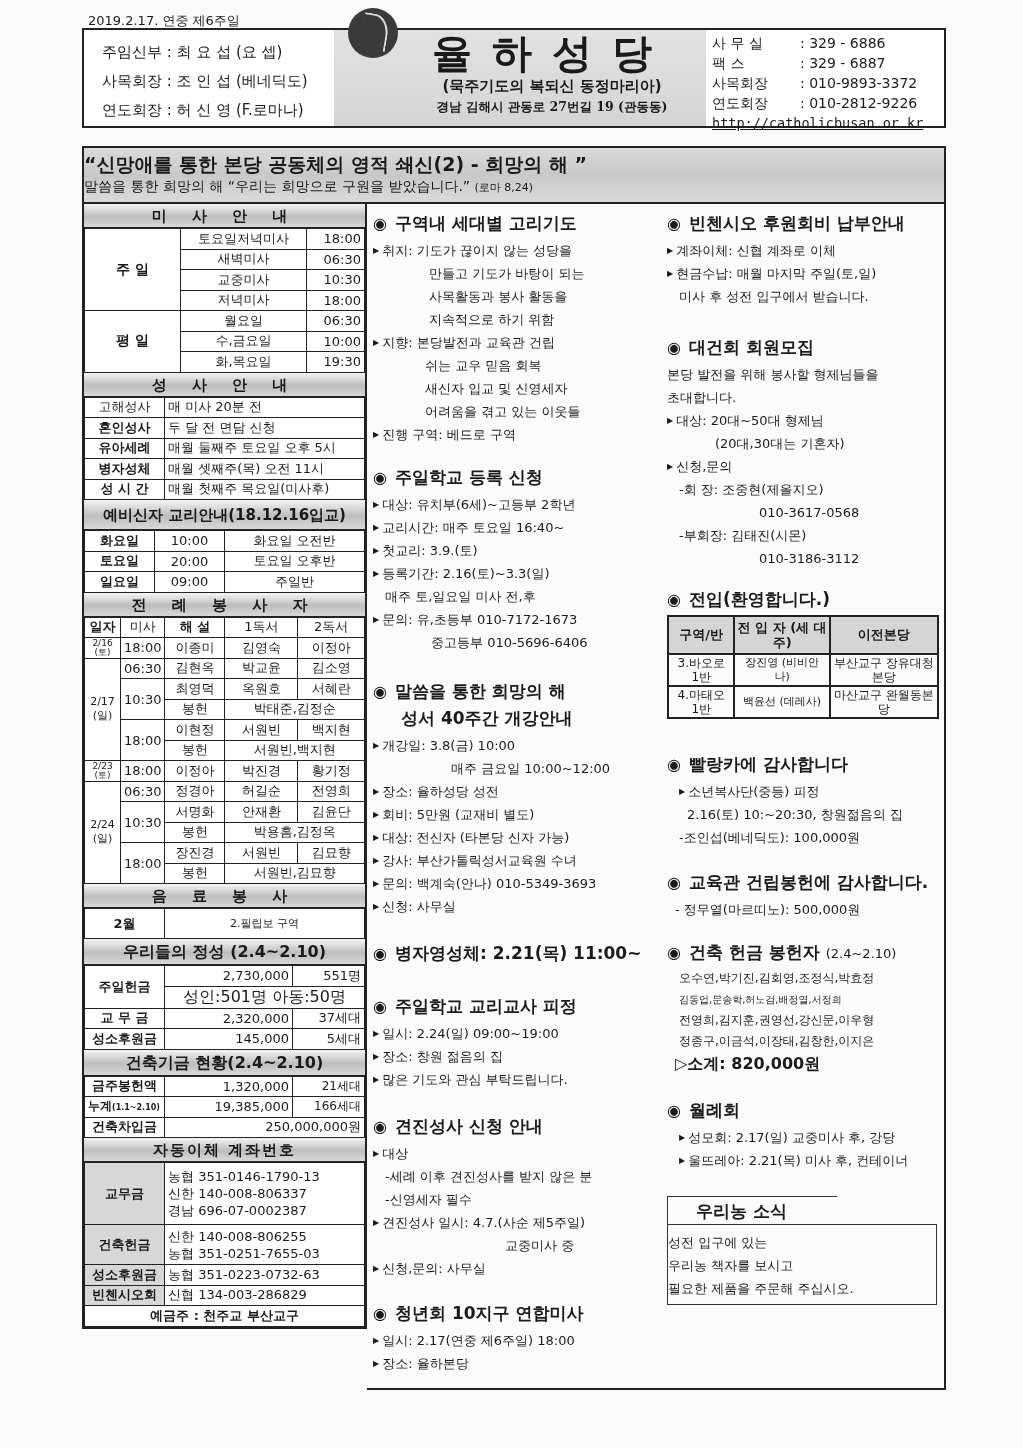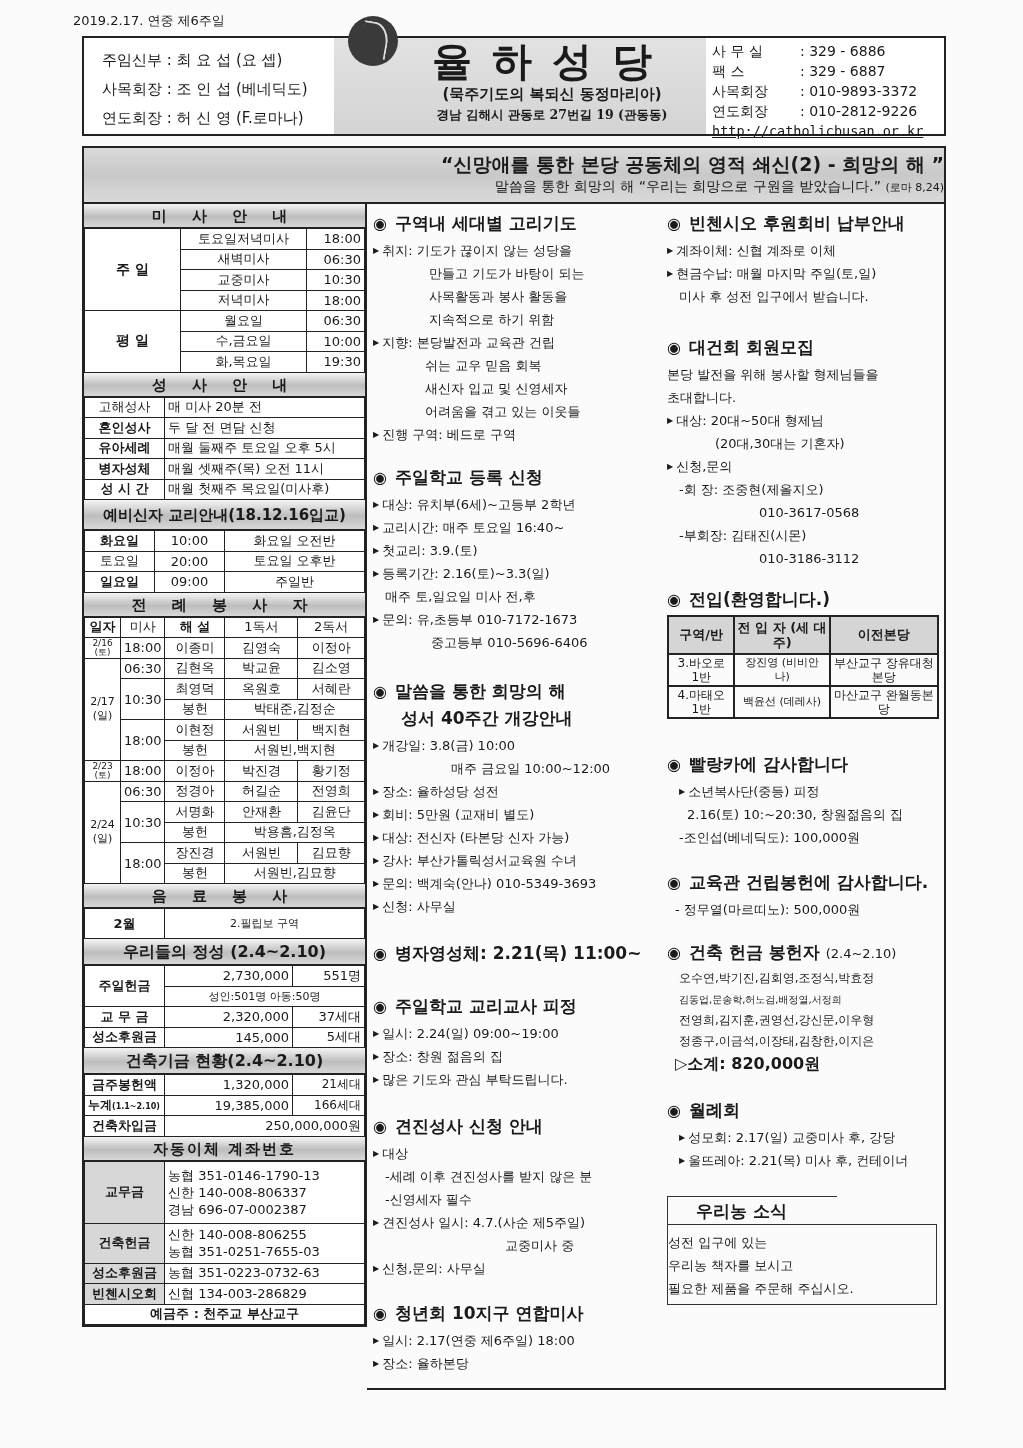--- a/index.html
+++ b/index.html
@@ -1,31 +1,31 @@
 <!DOCTYPE html>
 <html><head>
 <meta charset="utf-8">
 <style>
 *{box-sizing:border-box;margin:0;padding:0}
 body{width:1023px;height:1448px;background:#fbfbfb;font-family:"DejaVu Sans","Liberation Sans",sans-serif;color:#1a1a1a;position:relative;overflow:hidden}
-.date{position:absolute;left:73px;top:12px;font-size:13px}
-.header{position:absolute;left:82px;top:36px;width:864px;height:100px;border:2px solid #222;display:flex;background:#fff}
+.date{position:absolute;left:88px;top:12px;font-size:13px}
+.header{position:absolute;left:82px;top:28px;width:864px;height:100px;border:2px solid #222;display:flex;background:#fff}
 .hdr-left{width:250px;padding:8px 0 0 18px;font-size:15px;line-height:29px;border-right:0}
 .hdr-mid{width:372px;background:linear-gradient(#e2e2e2,#d4d4d4);display:flex;position:relative}
 .logo{width:50px;height:50px;border-radius:50%;background:#3a3a3a;margin-left:14px;margin-top:-22px;position:relative;overflow:hidden}
 .logo:after{content:"";position:absolute;left:14px;top:6px;width:24px;height:34px;border:2px solid #ddd;border-left:none;border-bottom:none;border-radius:0 60% 0 0;transform:rotate(10deg)}
 .mid-text{flex:1;text-align:center}
 .church-name{font-size:40px;font-weight:bold;letter-spacing:20px;line-height:46px;font-family:"DejaVu Serif",serif}
 .patron{font-size:15px;font-weight:bold;line-height:20px}
 .addr{font-size:12.5px;font-weight:bold;line-height:22px;font-family:"DejaVu Serif",serif}
 .hdr-right{flex:1;padding:3px 0 0 6px;font-size:14px;line-height:20px;background:#fff}
 .hdr-right .row{display:flex}
 .hdr-right .lbl{width:88px}
 .url{font-family:"DejaVu Sans Mono","Liberation Mono",monospace;font-size:13.5px;text-decoration:underline}
-.banner{position:absolute;left:82px;top:146px;width:864px;height:58px;border:2px solid #222;background:linear-gradient(#dadada,#c8c8c8,#dadada);text-align:right}
+.banner{position:absolute;left:82px;top:146px;width:864px;height:58px;border:2px solid #222;background:linear-gradient(#dadada,#c8c8c8,#dadada);text-align:left}
 .banner .t1{font-size:19px;font-weight:bold;margin-top:4px;letter-spacing:0px}
 .banner .t2{font-size:14px;margin-top:0}
 .banner .t2 small{font-size:11px}
 .colL{position:absolute;left:82px;top:204px;width:285px;border:2px solid #222;border-top:none;background:#fff}
 .secH{background:linear-gradient(#f4f4f4,#bdbdbd 55%,#d8d8d8);text-align:center;font-weight:bold;font-size:15px;height:24px;line-height:24px;border-bottom:1px solid #222;letter-spacing:10px}
 table{border-collapse:collapse;width:100%}
 td{border:1px solid #222;font-size:13px;height:20.5px;padding:0 3px}
 .c{text-align:center}.r{text-align:right}
 .gray{background:#d7d7d7}
 .colM{position:absolute;left:367px;top:204px;width:290px;height:1186px;border-bottom:2px solid #222;padding:6px 0 0 6px}
@@ -151,21 +151,21 @@
     </table>
  <div class="secH" style="letter-spacing:0;height:30px;line-height:30px">예비신자 교리안내(18.12.16입교)</div>
  <table>
   <tbody>
         <tr>
           <td class="c" style="width:70px;font-weight:bold">화요일</td>
           <td class="c">10:00</td>
           <td class="c">화요일 오전반</td>
         </tr>
   <tr>
-          <td class="c" style="font-weight:normal">토요일</td>
+          <td class="c" style="font-weight:bold">토요일</td>
           <td class="c">20:00</td>
           <td class="c">토요일 오후반</td>
         </tr>
   <tr>
           <td class="c" style="font-weight:bold">일요일</td>
           <td class="c">09:00</td>
           <td class="c">주일반</td>
         </tr>
  </tbody>
     </table>
@@ -260,21 +260,21 @@
     </table>
  <div class="secH" style="letter-spacing:0;height:26px;line-height:26px;font-size:16px">우리들의 정성 (2.4~2.10)</div>
  <table>
   <tbody>
         <tr>
           <td class="c" rowspan="2" style="width:80px;font-weight:bold">주일헌금</td>
           <td class="r">2,730,000</td>
           <td class="r" style="width:72px">551명</td>
         </tr>
   <tr>
-          <td class="c" colspan="2" style="font-size:11px">성인:501명 아동:50명</td>
+          <td class="c" colspan="2" style="font-size:16px">성인:501명 아동:50명</td>
         </tr>
   <tr>
           <td class="c" style="font-weight:bold">교 무 금</td>
           <td class="r">2,320,000</td>
           <td class="r">37세대</td>
         </tr>
   <tr>
           <td class="c" style="font-weight:bold">성소후원금</td>
           <td class="r">145,000</td>
           <td class="r">5세대</td>

